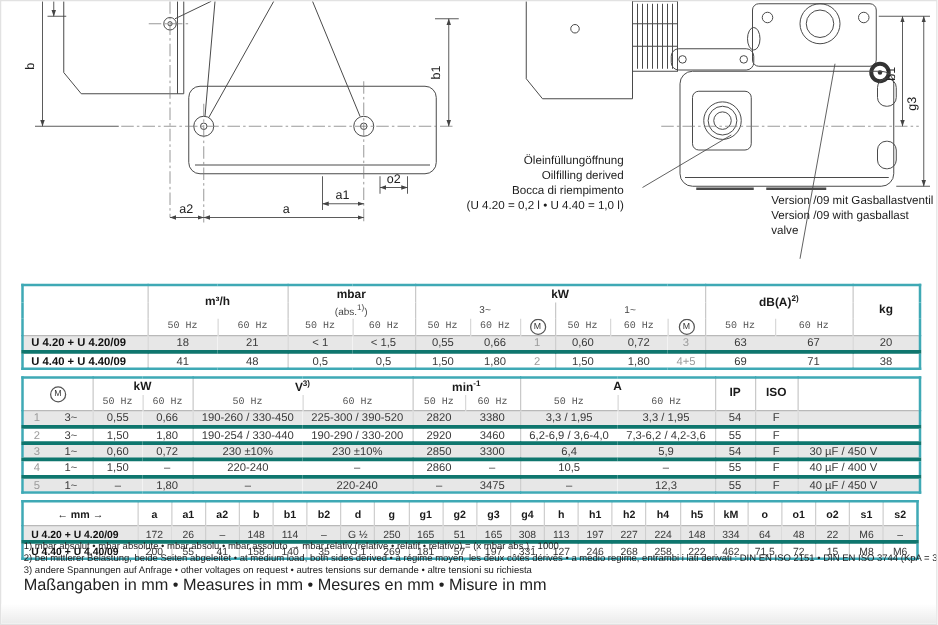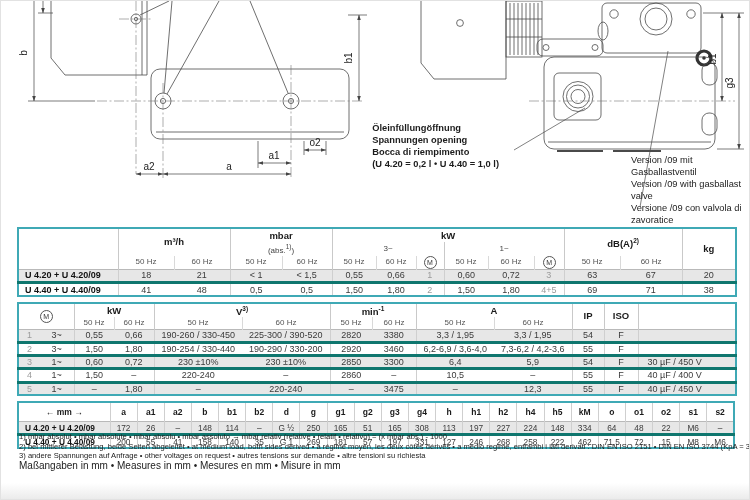--- a/index.html
+++ b/index.html
@@ -11,32 +11,32 @@
   }
   .bottom-fade { position:absolute; left:0; right:0; bottom:0; height:16px;
     background:linear-gradient(#ffffff,#ebebeb); pointer-events:none; }
 
   
   .drawing { position:absolute; top:0; left:0; }
   .cl { stroke:#777; stroke-width:0.6; stroke-dasharray:10 2.5 2 2.5; }
   .dim { stroke:#444; stroke-width:0.7; }
   .dtx { fill:#222; font-size:10px; font-family:"Liberation Sans","DejaVu Sans",sans-serif; }
   .note { position:absolute; font-size:9.3px; line-height:12px; color:#1c1c1c; }
-  .note.right-align { text-align:left;font-weight:bold; }
+  .note.right-align { text-align:right; }
 
   
   .tables { position:absolute; left:16px; top:226px; width:718px;border-radius:20px; }
   table { border-collapse:collapse; table-layout:fixed; width:718px;
     border:2px solid #3fa9b5; }
   th, td { padding:0; text-align:center; font-size:9px; line-height:10px;
     color:#3a3a3a; overflow:hidden; white-space:nowrap; }
   thead th { color:#1a1a1a; }
   .grp { font-weight:bold; font-size:9.5px; }
   .sub { font-weight:normal; font-size:8px; color:#444; }
-  .hz  { font-weight:normal; font-size:8px; color:#555; }
+  .hz  { font-weight:normal; font-size:8px; color:#555;font-family:Liberation Mono, monospace; }
   sup { font-size:6.5px; }
   thead { border-bottom:1px solid #b9b9b9; }
   tbody tr:nth-child(odd) { background:#e7e7e7; }
   tbody tr + tr { border-top:3px solid #0f766e; }
   .gb { border-left:1px solid #c9c9c9; }
   .sep { border-left:1px solid #d9d9d9; }
   .mcirc { display:inline-block; width:11px; height:11px; border:1px solid #555;
     border-radius:50%; font-size:7px; line-height:11px; text-align:center;
     color:#333; font-weight:normal; }
 
@@ -66,21 +66,21 @@
   #t3 tbody tr { height:13.5px; }
   #t3 th { font-size:8.5px; font-weight:bold; }
   #t3 th:first-child { font-weight:bold; }
   #t3 th + th, #t3 td + td { border-left:1px solid #cfcfcf; }
   #t3 td { font-size:8.3px; }
 
   
   .footnotes { position:absolute; left:18px; top:431px; width:714px;
     font-size:7.6px; line-height:9.6px; color:#222; }
   .fn { white-space:nowrap; }
-  .measures { position:absolute; left:18px; top:459px; font-size:10px; color:#222; }
+  .measures { position:absolute; left:18px; top:459px; font-size:13px; color:#222; }
 </style>
 </head>
 <body>
 
 <div class="page">
 
   <svg class="drawing" width="750" height="222" viewBox="0 0 750 222">
     <defs>
       <marker id="ar" viewBox="0 0 10 10" refX="9.5" refY="5" markerWidth="7.5" markerHeight="7.5" orient="auto-start-reverse">
         <path d="M0 1.6 L10 5 L0 8.4 z" fill="#444"></path>
@@ -180,29 +180,28 @@
       <line class="dim" x1="721" y1="12" x2="721" y2="100" marker-start="url(#ar)" marker-end="url(#ar)"></line>
       <line class="dim" x1="738" y1="12" x2="738" y2="148" marker-start="url(#ar)" marker-end="url(#ar)"></line>
       <line class="dim" x1="716" y1="148" x2="743" y2="148"></line>
     </g>
     <text class="dtx" x="715" y="58" text-anchor="middle" transform="rotate(-90 715 58)">b1</text>
     <text class="dtx" x="732" y="82" text-anchor="middle" transform="rotate(-90 732 82)">g3</text>
   </svg>
 
   <div class="note right-align" style="right:250px; top:121px;">
     <div>Öleinfüllungöffnung</div>
-    <div>Spannungen opening</div>
+    <div>Oilfilling derived</div>
     <div>Bocca di riempimento</div>
     <div>(U 4.20 = 0,2 l • U 4.40 = 1,0 l)</div>
   </div>
 
-  <div class="note" style="left:630px; top:153px;">
+  <div class="note" style="left:616px; top:153px;">
     <div>Version /09 mit Gasballastventil</div>
     <div>Version /09 with gasballast valve</div>
-    <div>Versione /09 con valvola di zavoratice</div>
   </div>
 
   <div class="tables">
 
     <table id="t1">
       <colgroup>
         <col style="width:100px">
           <col style="width:56px">
           <col style="width:56px">
         <col style="width:52px">

